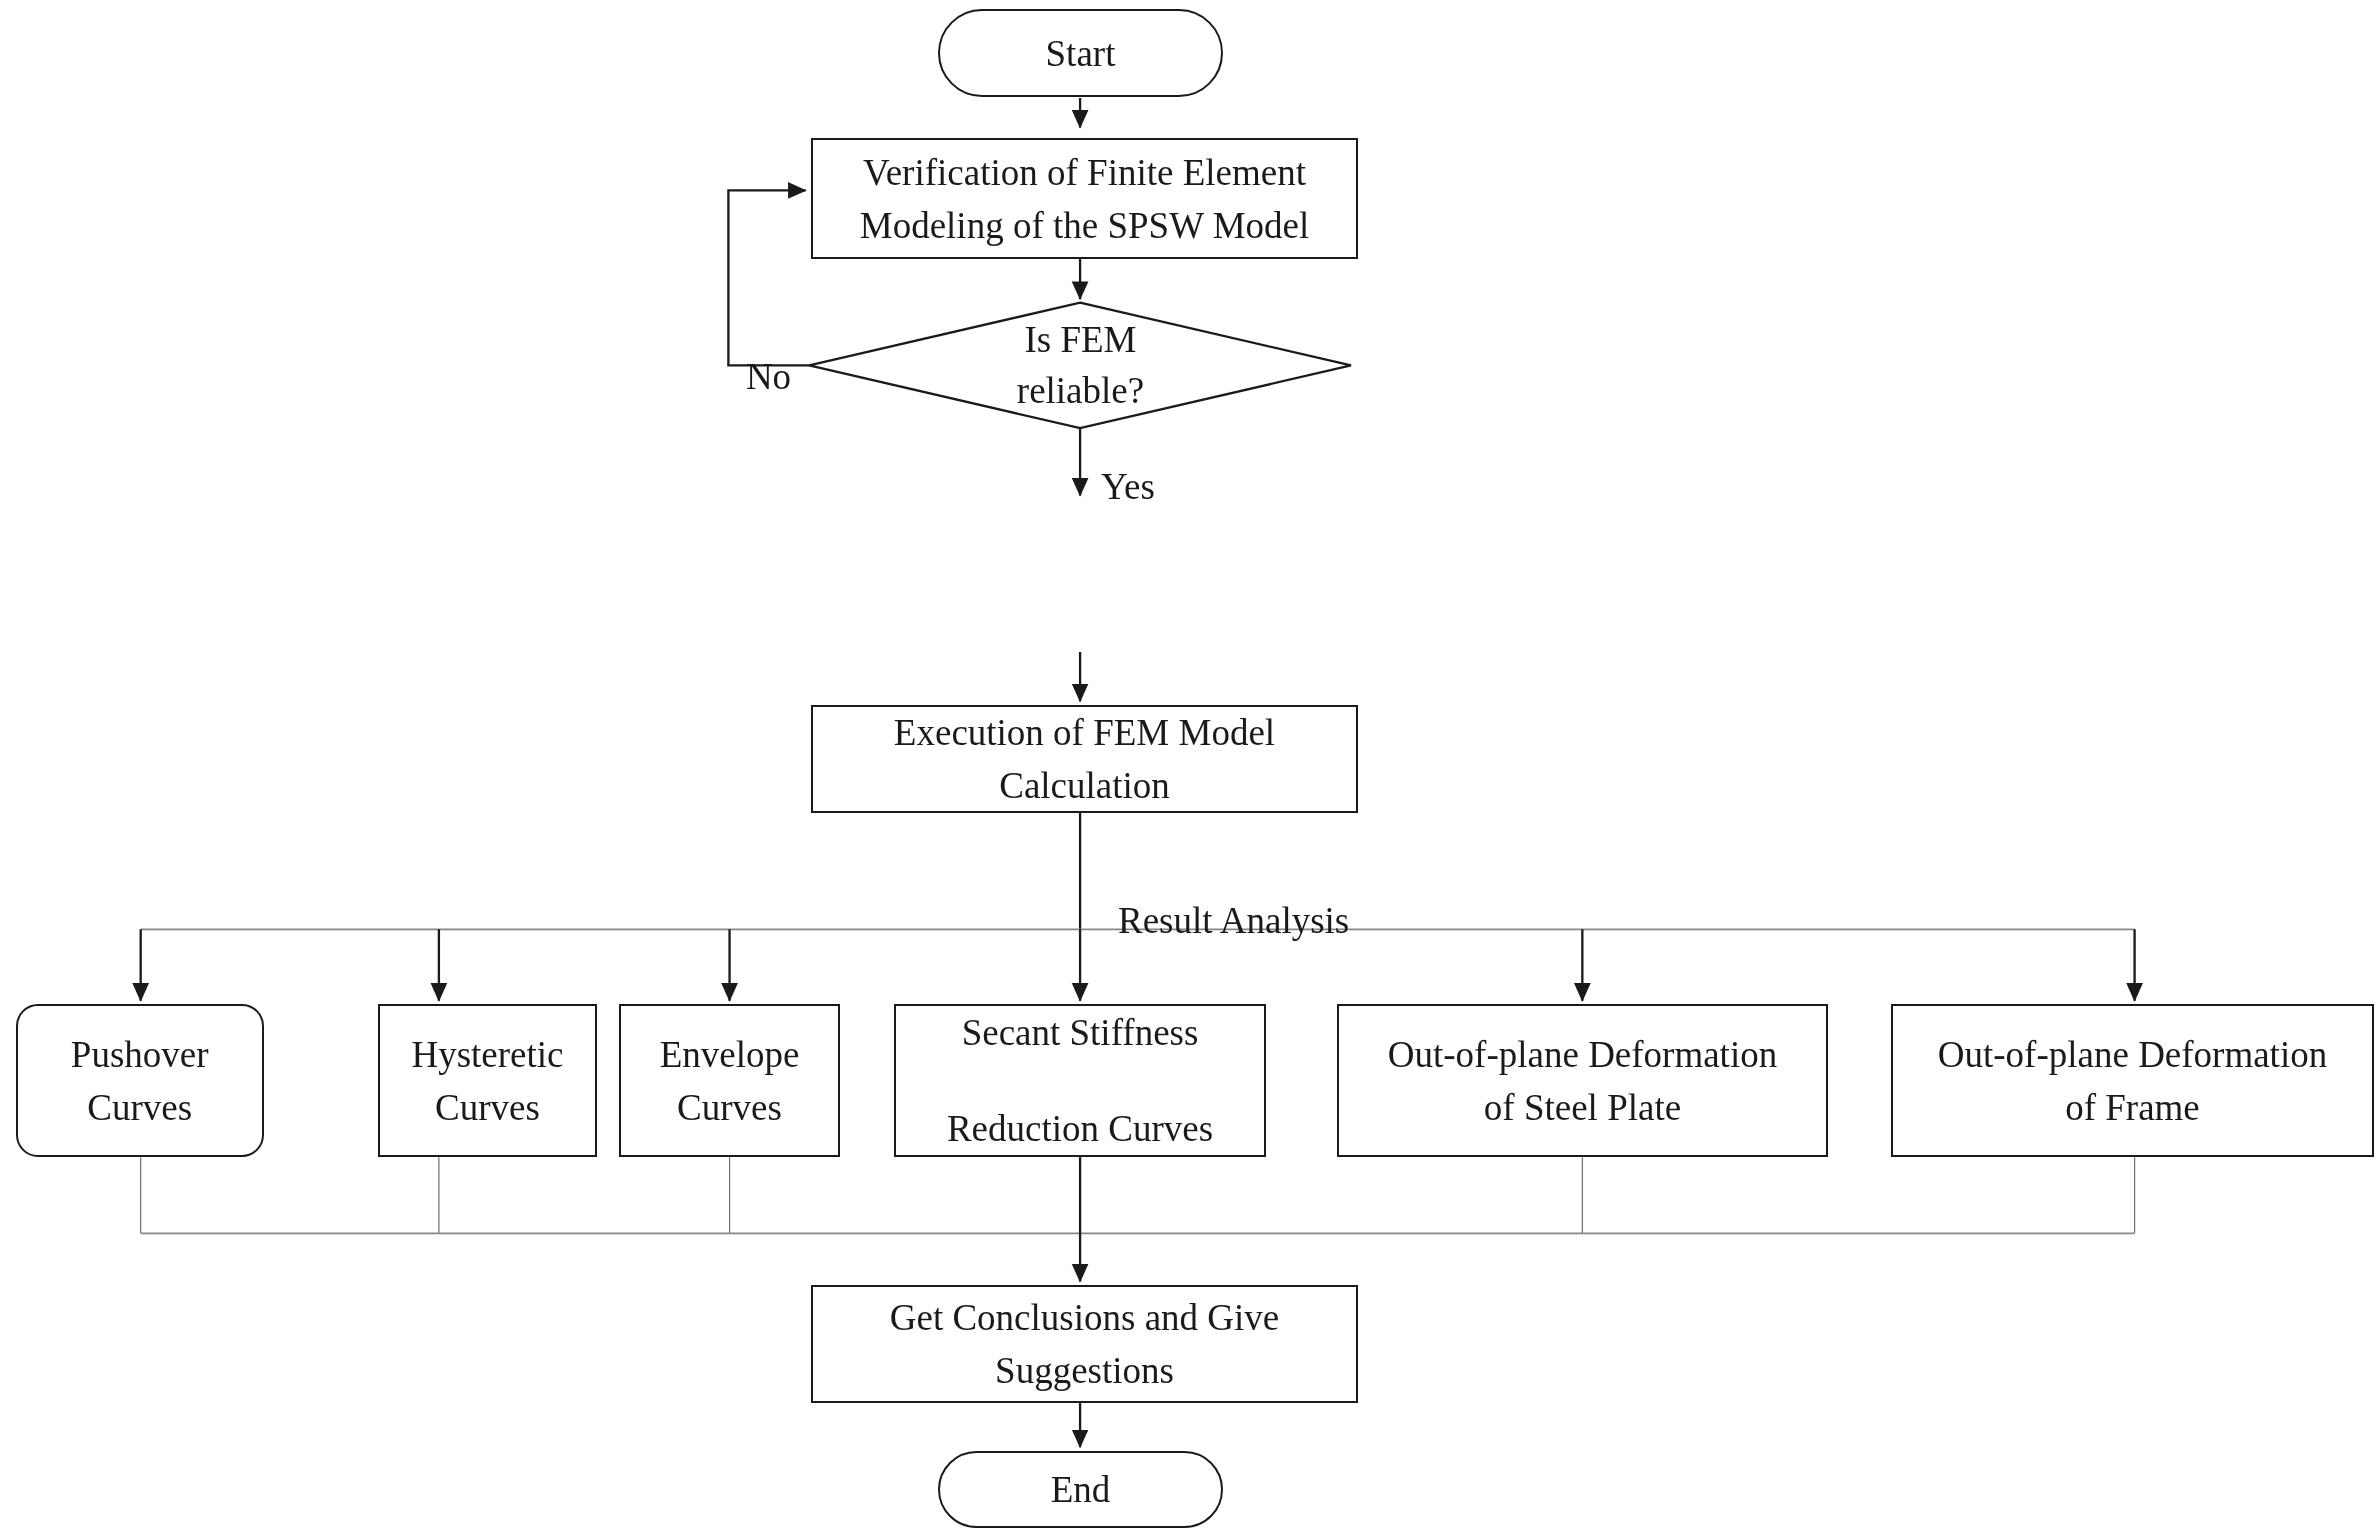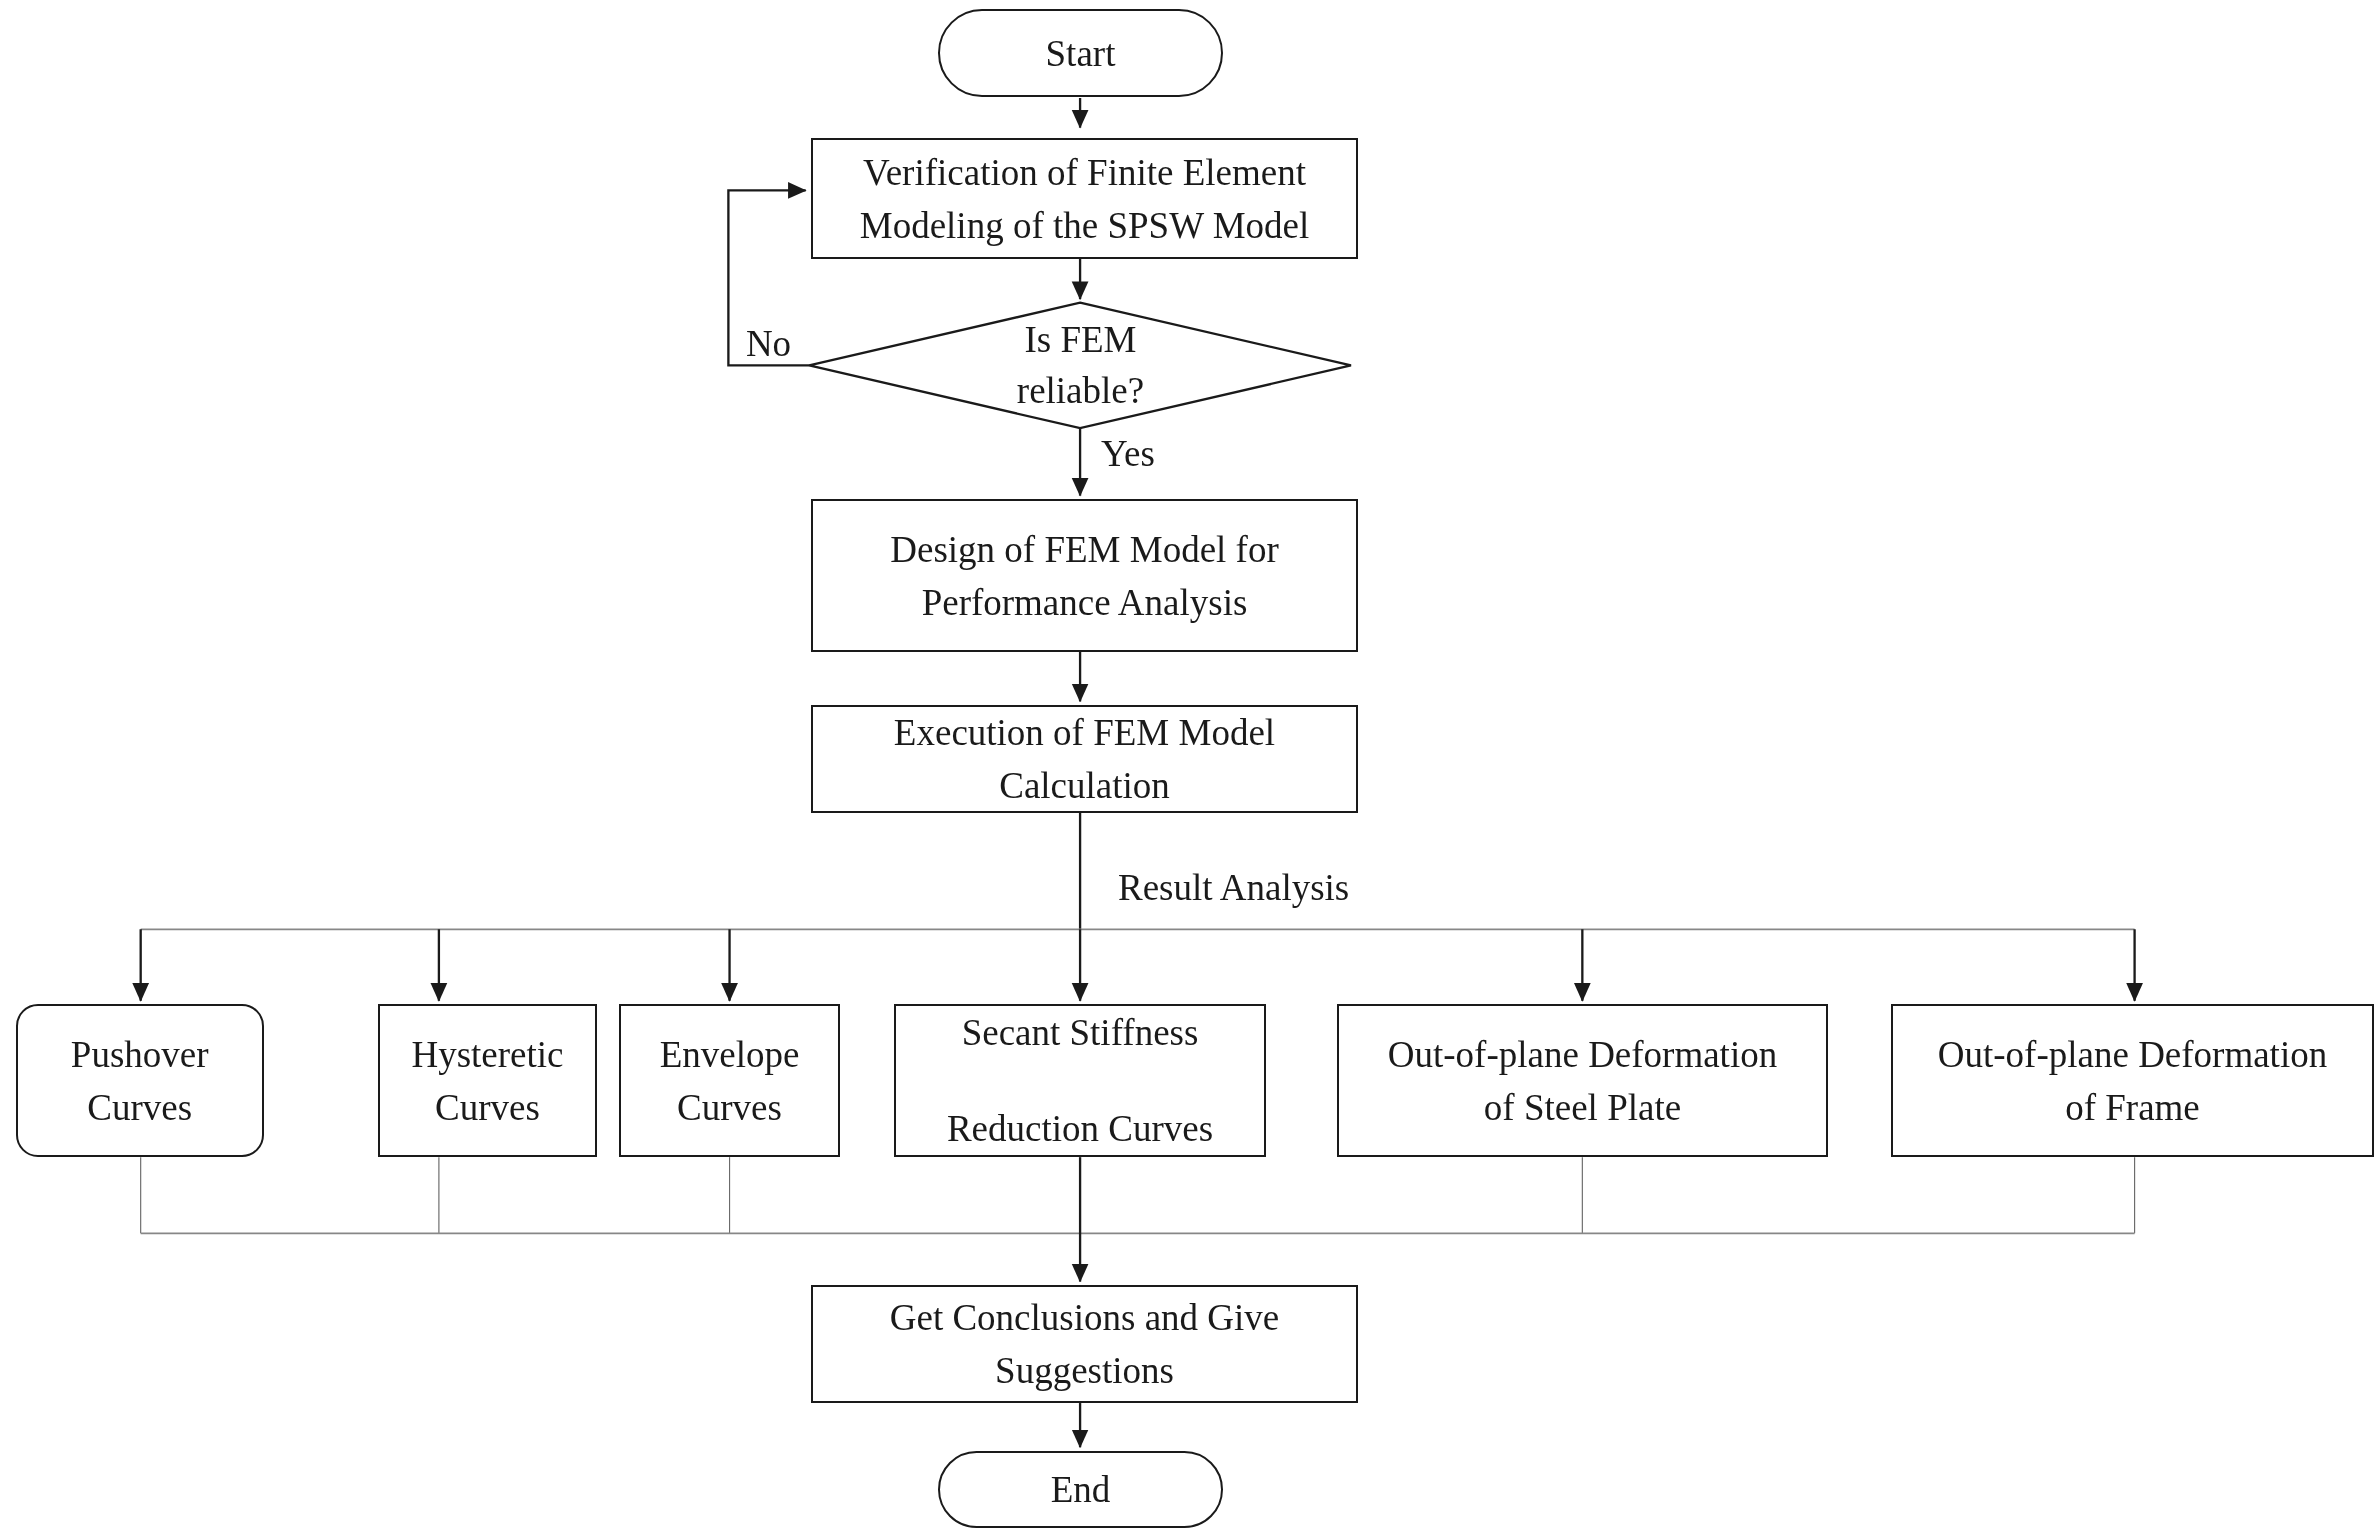--- a/index.html
+++ b/index.html
@@ -36,20 +36,21 @@
     position:absolute;
     background:transparent;
     border:none;
     line-height:51px;
   }
   .edge-label{
     position:absolute;
     font-size:37px;
     line-height:42px;
     white-space:nowrap;
+    margin-top:33px;
   }
   .edge-label.centered{text-align:center;}
   .line{display:block;}
 </style>
 </head>
 <body>
 
 <div id="canvas">
 
   <svg id="wires" viewBox="0 0 4089 2636" xmlns="http://www.w3.org/2000/svg">
@@ -97,24 +98,20 @@
 
   <div class="node shape-overlay" style="left:877px;top:309px;width:407px;height:112px;">
     <span class="line">Is FEM</span>
     <span class="line">reliable?</span>
   </div>
 
   <div class="edge-label centered" style="left:725px;top:323px;width:87px;">No</div>
   <div class="edge-label" style="left:1101px;top:433px;">Yes</div>
   <div class="edge-label" style="left:1118px;top:867px;">Result Analysis</div>
 
-  <div class="node" style="left:811px;top:499px;width:547px;height:153px;">
-    <span class="line">Design of FEM Model for</span>
-    <span class="line">Performance Analysis</span>
-  </div>
 
   <div class="node" style="left:811px;top:705px;width:547px;height:108px;">
     <span class="line">Execution of FEM Model</span>
     <span class="line">Calculation</span>
   </div>
 
   <div class="node" style="left:15.7px;top:1004px;width:248px;height:153px;border-radius:22px;">
     <span class="line">Pushover</span>
     <span class="line">Curves</span>
   </div>

